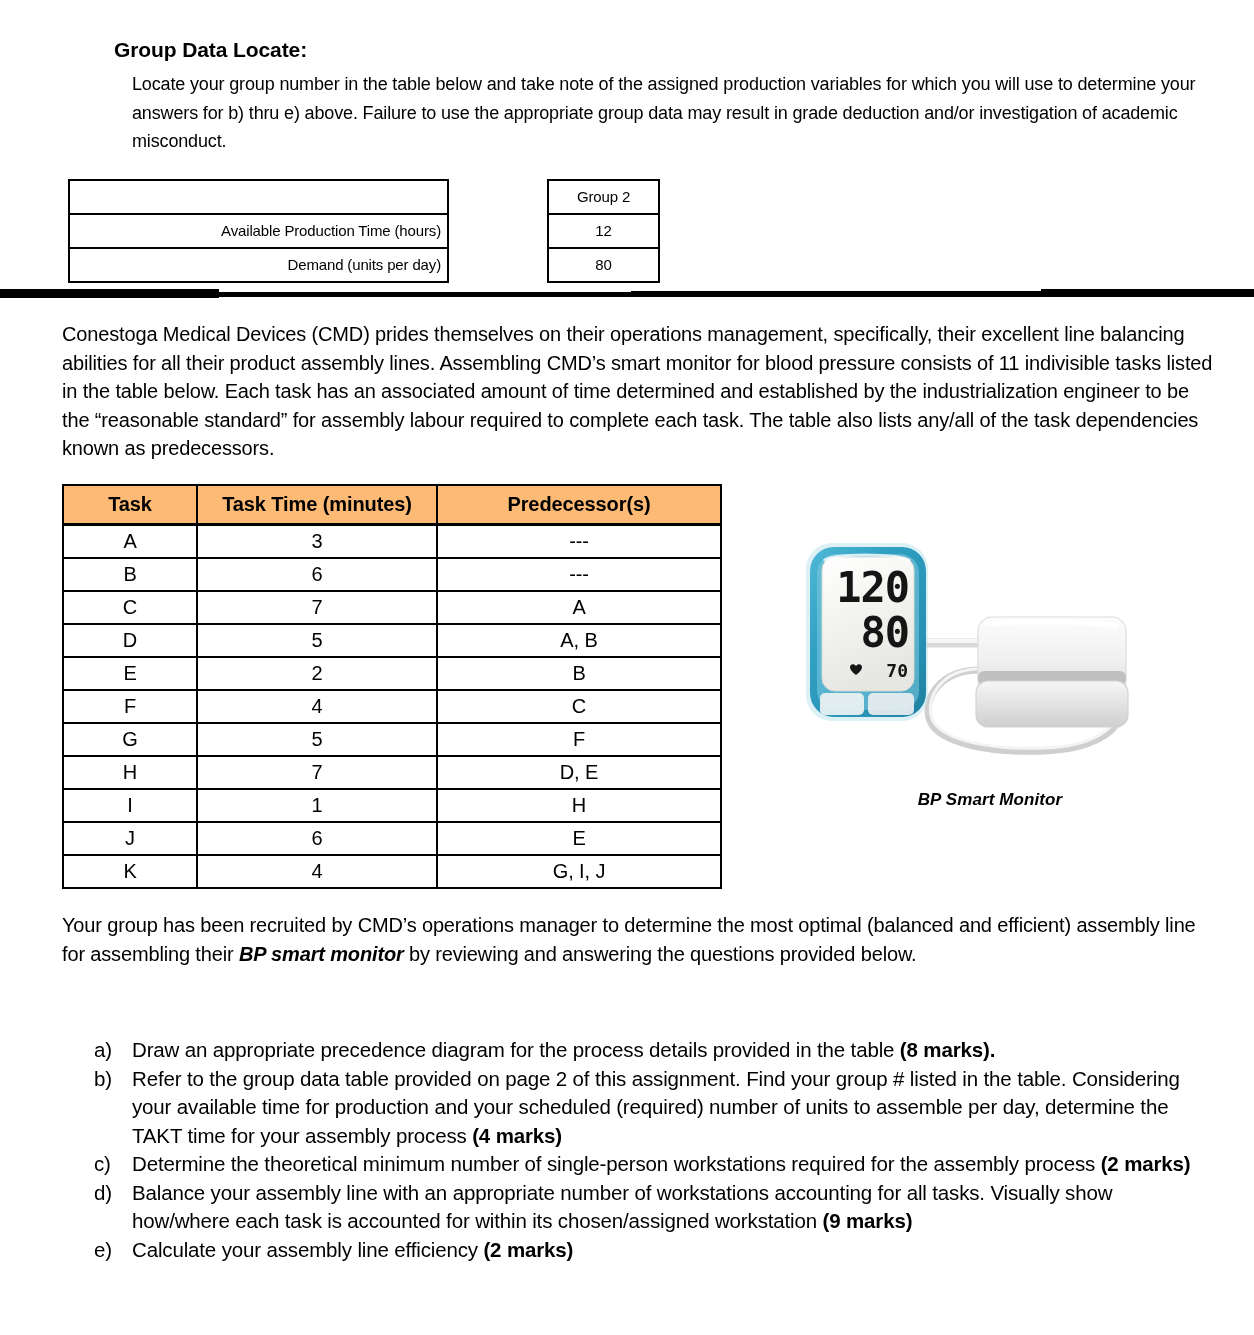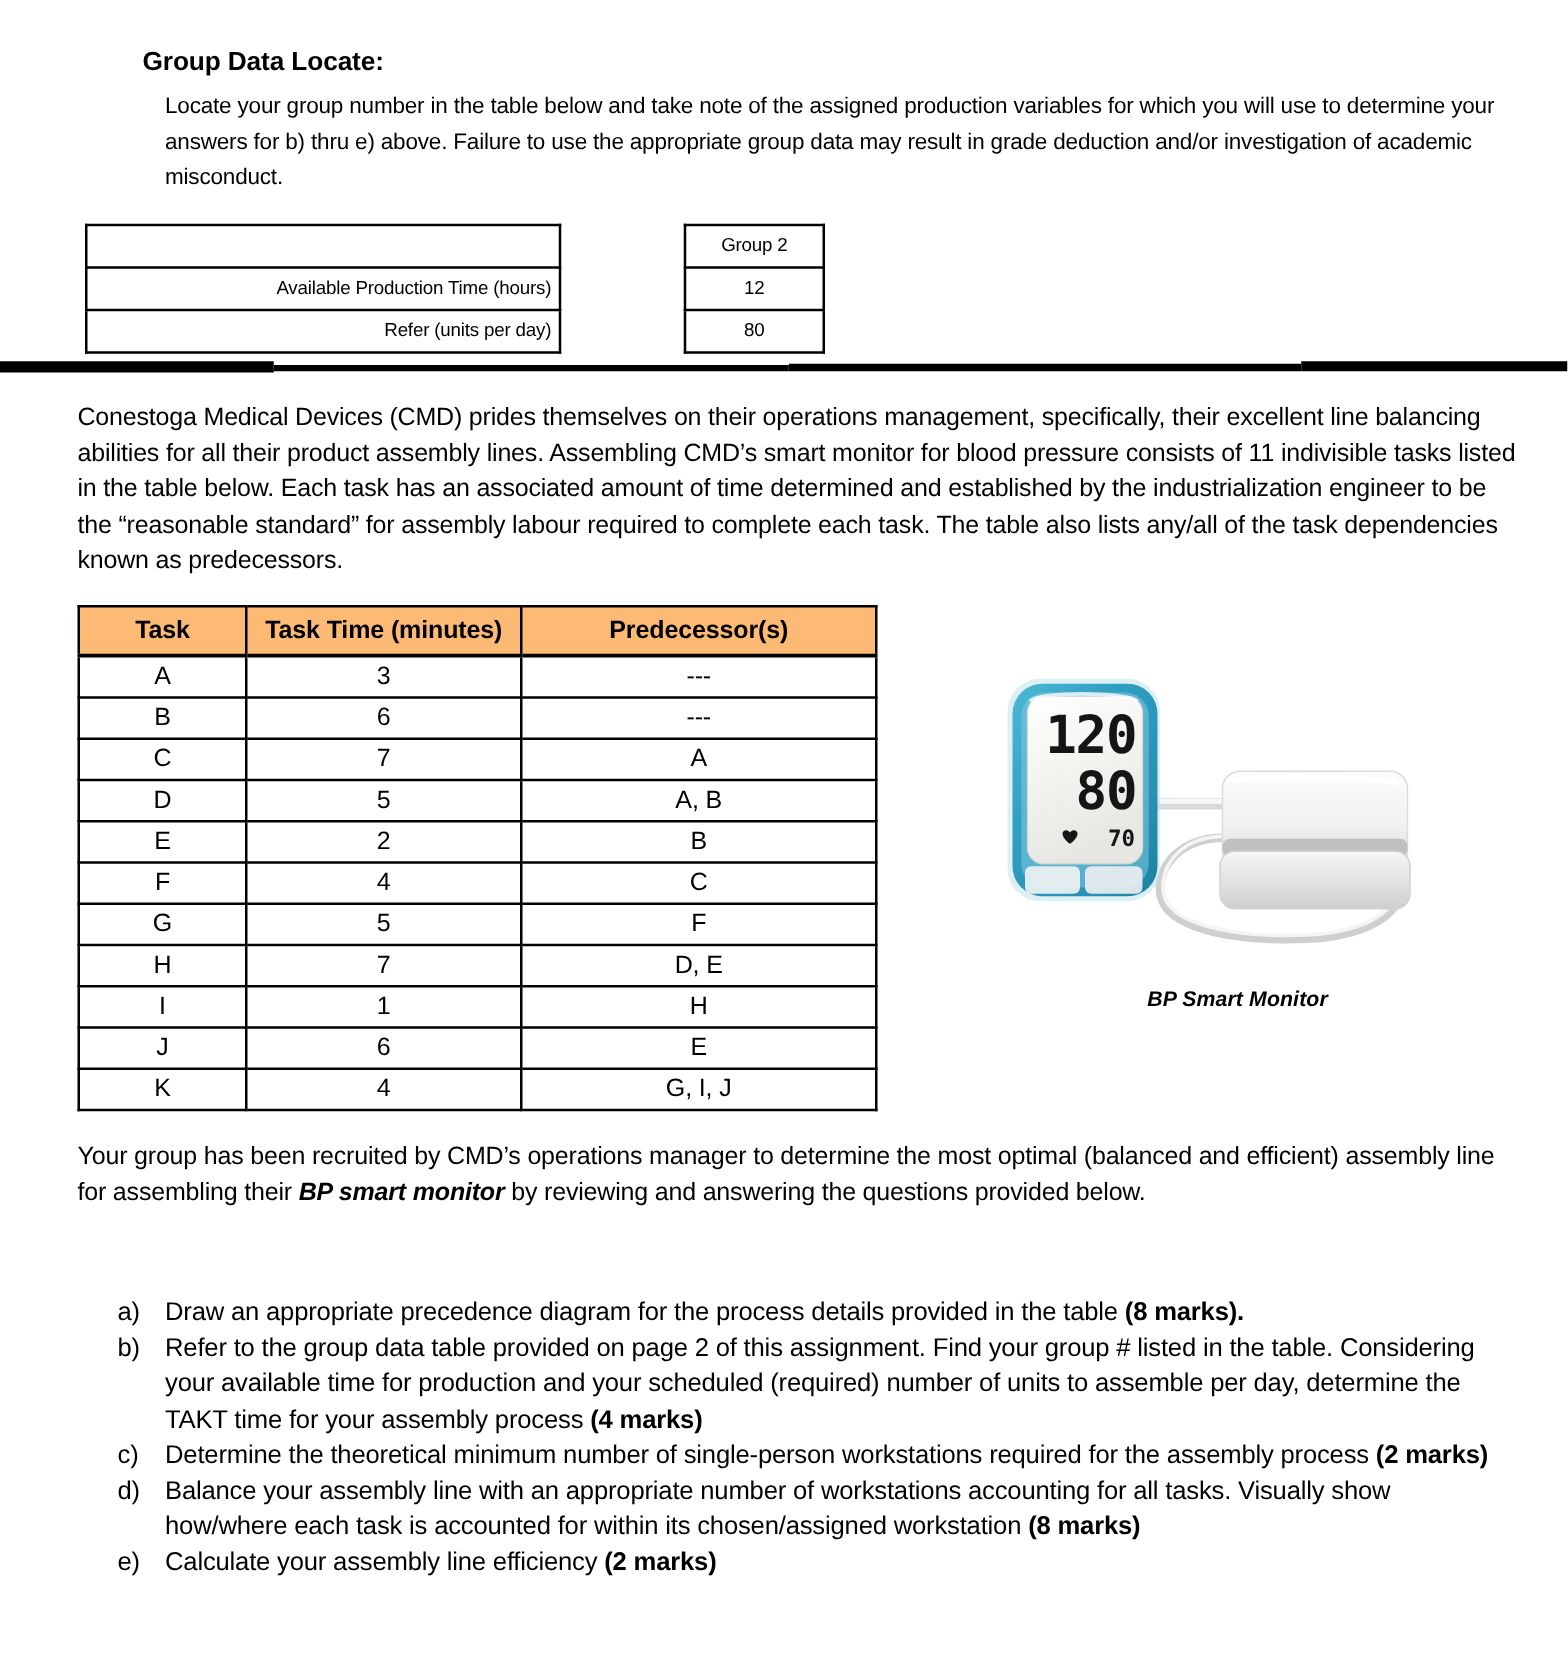--- a/index.html
+++ b/index.html
@@ -117,21 +117,21 @@
     box-sizing: border-box;
   }
   .tasktable thead th {
     background: #fdba74;
     font-weight: bold;
     height: 37px;
     line-height: 37px;
     border-bottom: 3px solid #000;
   }
   .tasktable .col-task   { width: 134px; }
-  .tasktable .col-time   { width: 220px; }
+  .tasktable .col-time   { width: 240px; }
   .tasktable .col-pred   { width: 284px; }
 
   
   #figure-bp {
     position: absolute;
     left: 790px; top: 525px;
     width: 400px; height: 300px;
   }
   #bp-svg { display: block; }
   .fig-caption {
@@ -182,21 +182,21 @@
         <td class="c-label"></td>
         <td class="c-gap c-gap-l"></td>
         <td class="c-val">Group 2</td>
       </tr>
       <tr>
         <td class="c-label">Available Production Time (hours)</td>
         <td class="c-gap c-gap-l"></td>
         <td class="c-val">12</td>
       </tr>
       <tr>
-        <td class="c-label">Refer (units per day)</td>
+        <td class="c-label">Demand (units per day)</td>
         <td class="c-gap c-gap-l"></td>
         <td class="c-val">80</td>
       </tr>
     </tbody>
   </table>
 
   <div class="divider div-a"></div>
   <div class="divider div-b"></div>
   <div class="divider div-c"></div>
   <div class="divider div-d"></div>
@@ -357,19 +357,19 @@
   <div class="qitem">
     <span class="qmark">b)</span>
     <span class="qtext"><span>Refer to the group data table provided on page 2 of this assignment. Find your group # listed in the table. Considering your available time for production and your scheduled (required) number of units to assemble per day, determine the TAKT time for your assembly process </span><b class="m">(4 marks)</b></span>
   </div>
   <div class="qitem">
     <span class="qmark">c)</span>
     <span class="qtext"><span>Determine the theoretical minimum number of single-person workstations required for the assembly process </span><b class="m">(2 marks)</b></span>
   </div>
   <div class="qitem">
     <span class="qmark">d)</span>
-    <span class="qtext"><span>Balance your assembly line with an appropriate number of workstations accounting for all tasks. Visually show how/where each task is accounted for within its chosen/assigned workstation </span><b class="m">(8 marks)</b></span>
+    <span class="qtext"><span>Balance your assembly line with an appropriate number of workstations accounting for all tasks. Visually show how/where each task is accounted for within its chosen/assigned workstation </span><b class="m">(9 marks)</b></span>
   </div>
   <div class="qitem">
     <span class="qmark">e)</span>
     <span class="qtext"><span>Calculate your assembly line efficiency </span><b class="m">(2 marks)</b></span>
   </div>
 </div>
 
 </body></html>

